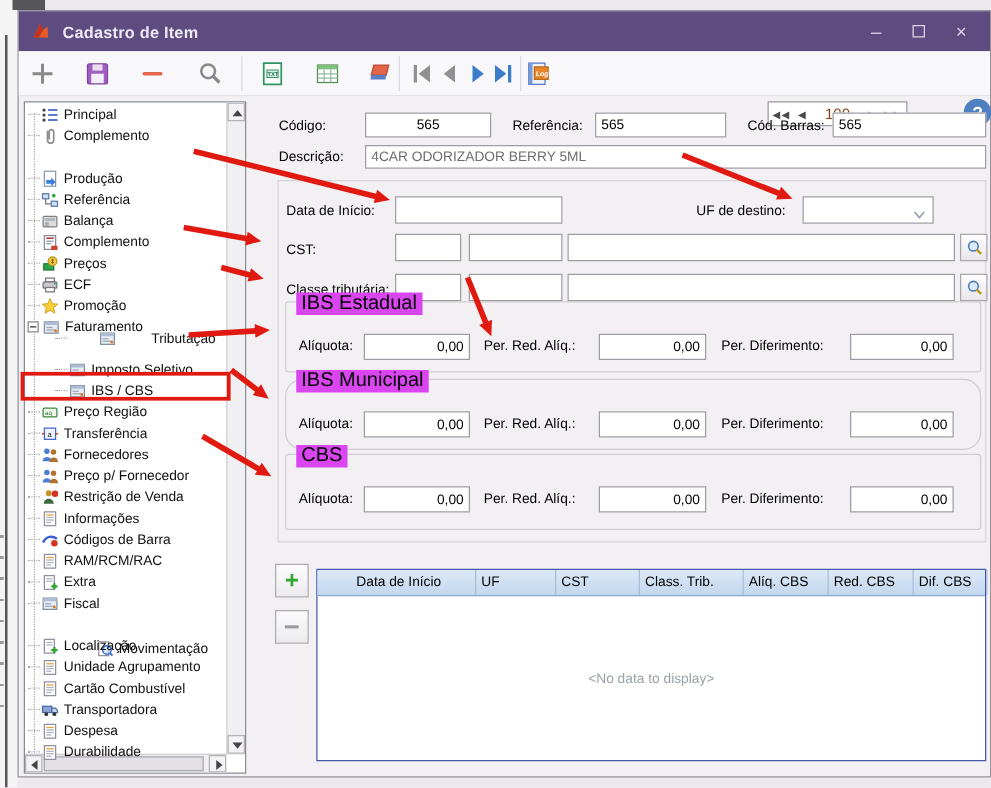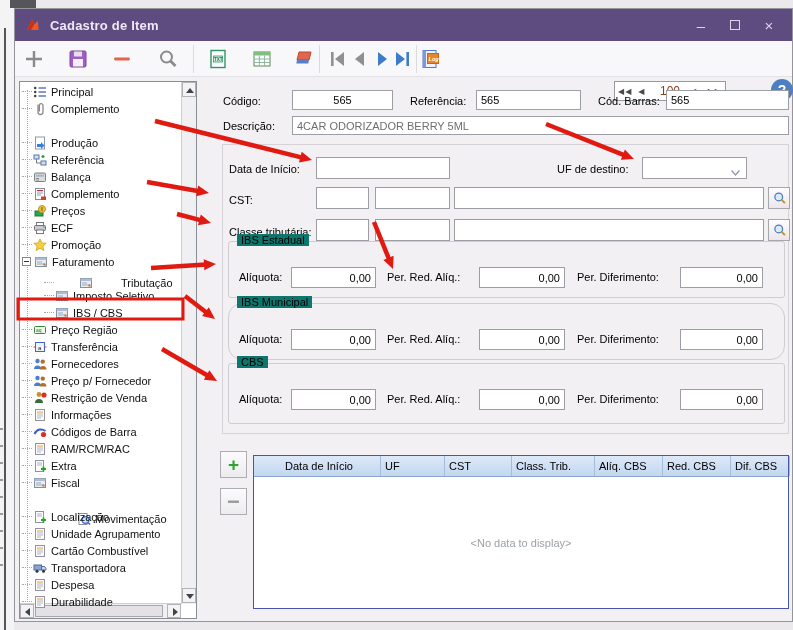--- a/index.html
+++ b/index.html
@@ -67,22 +67,22 @@
   
   .lbl { position:absolute; font-size:11px; color:#000; }
   .fld { position:absolute; background:#fff; border:1px solid #9d9da5; font-size:11px;
          color:#000; display:flex; align-items:center; padding:0 4px; }
   .fld.center { justify-content:center; }
   .fld.num { justify-content:flex-end; }
   .fld.dim { color:#6e6e6e; }
   .panel { position:absolute; left:207px; top:135px; width:567px; height:290px;
            border:1px solid #d5d3d7; }
   .groupbox { position:absolute; border:1px solid #cfcdd2; border-radius:3px; }
-  .groupbox .legend { position:absolute; top:-8px; left:8px; background:#0f766e; padding:0 4px;
-                      font-size:11px; color:#000; }
+  .groupbox .legend { position:absolute; top:-8px; left:8px; background:#d946ef; padding:0 4px;
+                      font-size:16px; color:#000; }
   .combo-arrow { position:absolute; right:6px; top:8px; width:9px; height:6px; }
   .lookup-btn { position:absolute; width:22px; height:22px; border:1px solid #a8a6ac;
                 background:linear-gradient(#fdfdfe,#e9e7eb); display:flex; align-items:center;
                 justify-content:center; }
   .lookup-btn svg { width:17px; height:17px; }
 
   
   .gridbtn { position:absolute; width:27px; height:27px; border:1px solid #aeacb2;
              background:linear-gradient(#fbfafc,#ececee); font-size:19px; font-weight:bold;
              display:flex; align-items:center; justify-content:center; }
@@ -349,21 +349,21 @@
           <svg viewBox="0 0 14 14">
             <rect x="1.5" y="2.5" width="11" height="9" fill="#e8edf4" stroke="#8090a0"></rect>
             <rect x="1.5" y="2.5" width="11" height="2.5" fill="#aebdd4"></rect>
             <rect x="3" y="6.5" width="5" height="1" fill="#9aa8ba"></rect>
             <rect x="3" y="8.5" width="7" height="1" fill="#9aa8ba"></rect>
             <circle cx="10.5" cy="9.5" r="1.2" fill="#e07828"></circle>
           </svg>
         </span>
         <span>Faturamento</span>
       </div>
-      <div class="tree-row child" style="top: 192px; gap: 24px;">
+      <div class="tree-row child" style="top: 180px; gap: 24px;">
         <span class="stub"></span>
         <span class="ticon">
           <svg viewBox="0 0 14 14">
             <rect x="1.5" y="2.5" width="11" height="9" fill="#e8edf4" stroke="#8090a0"></rect>
             <rect x="1.5" y="2.5" width="11" height="2.5" fill="#aebdd4"></rect>
             <rect x="3" y="6.5" width="5" height="1" fill="#9aa8ba"></rect>
             <rect x="3" y="8.5" width="7" height="1" fill="#9aa8ba"></rect>
             <circle cx="10.5" cy="9.5" r="1.2" fill="#e07828"></circle>
           </svg>
         </span>

